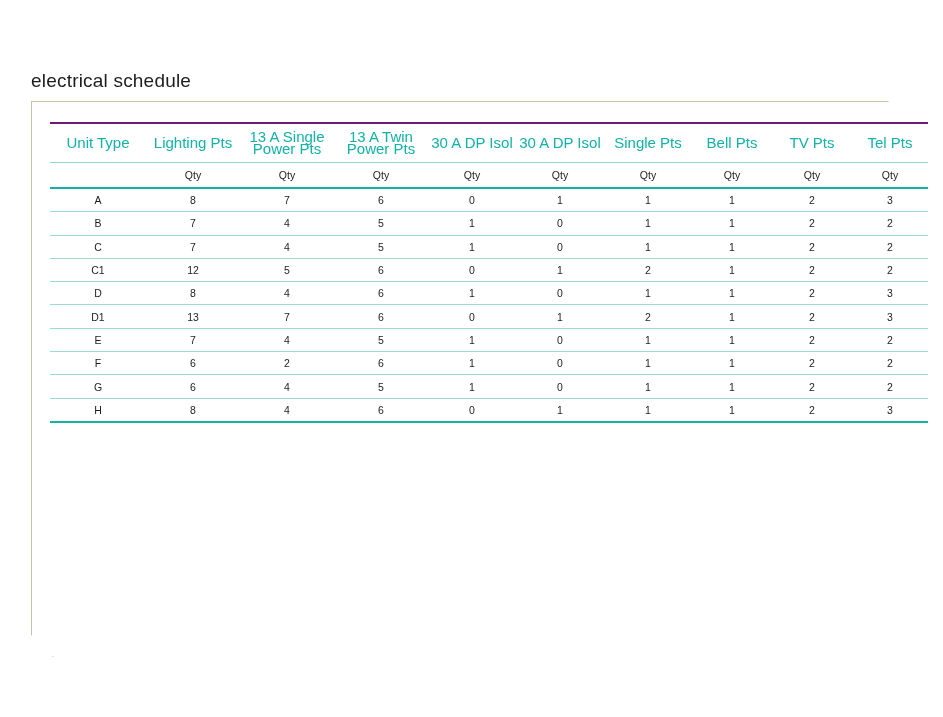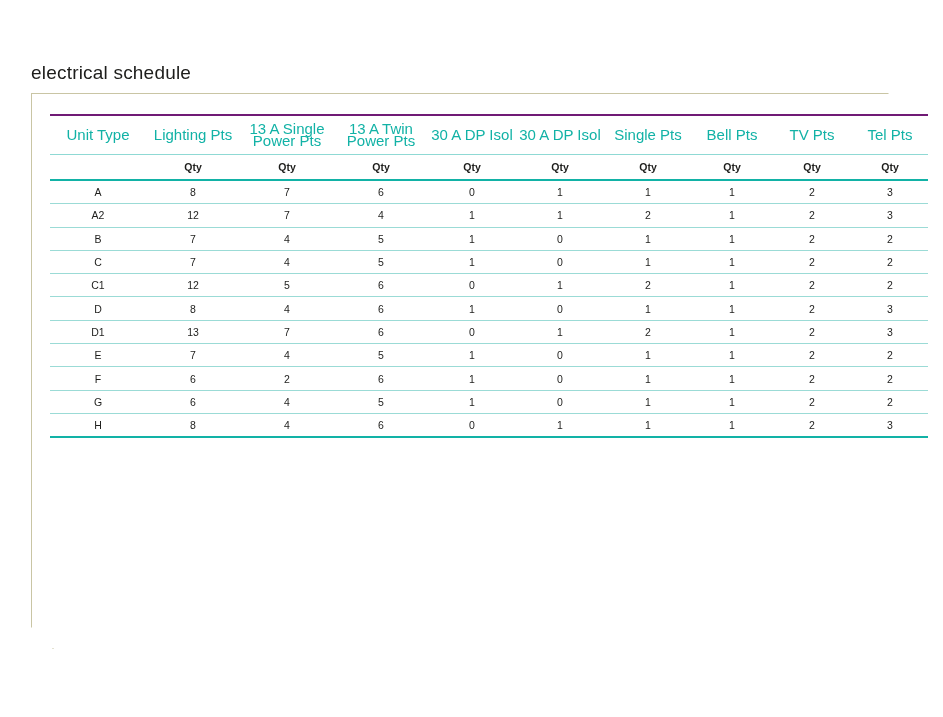--- a/index.html
+++ b/index.html
@@ -10,21 +10,21 @@
   body {
     width: 943px;
     height: 717px;
     font-family: "Liberation Sans", sans-serif;
     position: relative;
     overflow: hidden;
   }
 
   #page {
     position: absolute;
-    left: 0; top: 0;
+    left: 0; top: 8px;
     width: 943px;
     height: 520px;
     background: #ffffff;
   }
 
   #doc-title {
     position: absolute;
     left: 31px;
     top: 62px;
     font-size: 19px;
@@ -85,21 +85,21 @@
     line-height: 12px;
     height: 38px;
     border-top: 2px solid #701a75;
     border-bottom: 1px solid #8fd9d4;
   }
 
   
   tr.qty-row td {
     color: #1d1d1b;
     font-size: 10.5px;
-    font-weight: bold;
+    font-weight: normal;
     height: 24px;
     border-bottom: 2px solid #12b2a6;
     margin-top: 44px;
   }
 
   tbody tr td {
     color: #1d1d1b;
     font-size: 10.5px;
     font-weight: normal;
     height: 22.3px;
@@ -179,32 +179,20 @@
             <td>7</td>
             <td>6</td>
             <td>0</td>
             <td>1</td>
             <td>1</td>
             <td>1</td>
             <td>2</td>
             <td>3</td>
           </tr>
           <tr>
-            <td>A2</td>
-            <td>12</td>
-            <td>7</td>
-            <td>4</td>
-            <td>1</td>
-            <td>1</td>
-            <td>2</td>
-            <td>1</td>
-            <td>2</td>
-            <td>3</td>
-          </tr>
-          <tr>
             <td>B</td>
             <td>7</td>
             <td>4</td>
             <td>5</td>
             <td>1</td>
             <td>0</td>
             <td>1</td>
             <td>1</td>
             <td>2</td>
             <td>2</td>

